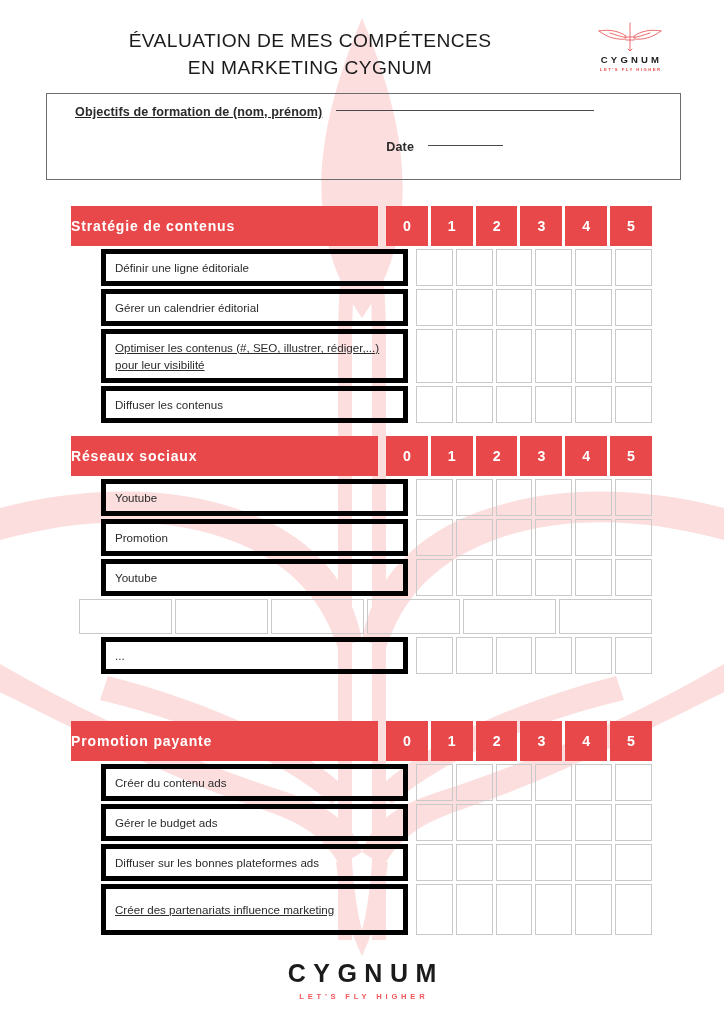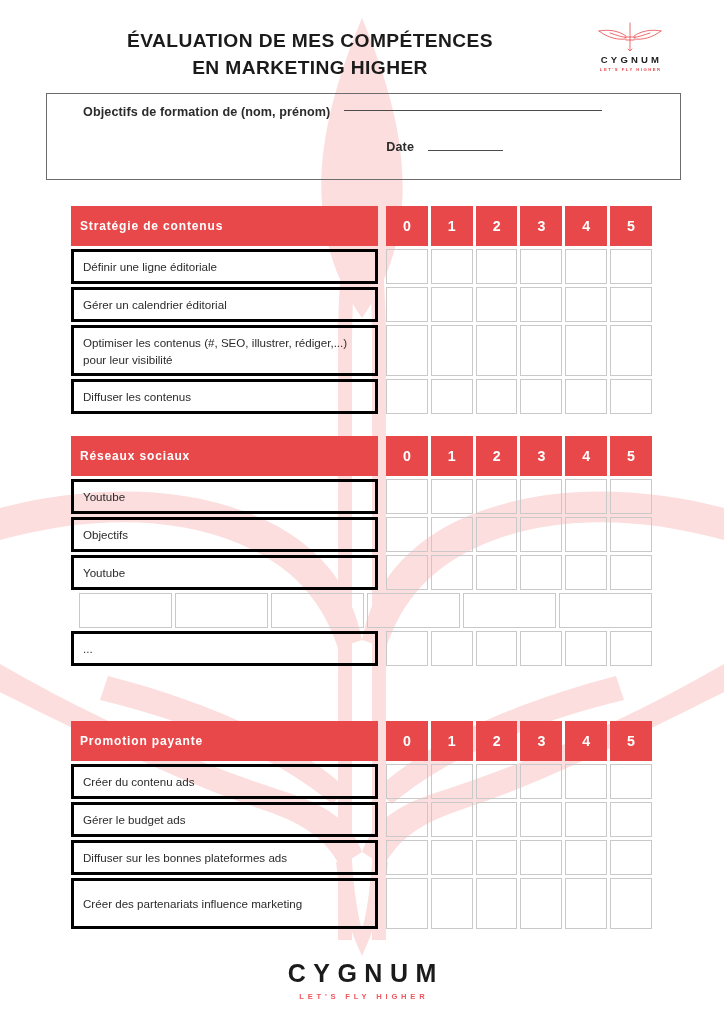--- a/index.html
+++ b/index.html
@@ -38,21 +38,21 @@
     height: 92px;
     z-index: 2;
   }
   #page-title {
     position: absolute;
     left: 40px;
     top: 27px;
     width: 540px;
     text-align: center;
     font-size: 19.2px;
-    font-weight: bold;
+    font-weight: normal;
     letter-spacing: 0.4px;
     line-height: 27px;
     color: #1b1b1b;
   }
   #page-title .t-line { display: block; white-space: nowrap; }
 
   #brand-mark {
     position: absolute;
     left: 590px;
     top: 22px;
@@ -90,22 +90,22 @@
     border: 1.6px solid #6c6c6c;
     background: transparent;
     z-index: 2;
   }
   .obj-row {
     position: absolute;
     display: flex;
     align-items: center;
     white-space: nowrap;
   }
-  .obj-row.name-row { left: 36px; top: 11px; }
-  .obj-row.date-row { left: 26px; top: 46px; width: 430px; justify-content: flex-end; align-items: flex-end; }
+  .obj-row.name-row { left: 28px; top: 11px; text-decoration: underline; }
+  .obj-row.date-row { left: 26px; top: 46px; width: 430px; justify-content: flex-end; }
   .obj-label {
     font-size: 12.6px;
     font-weight: bold;
     color: #2b2b2b;
     letter-spacing: 0.1px;
   }
   .obj-line {
     display: inline-block;
     height: 0;
     border-bottom: 1.2px solid #4a4a4a;
@@ -124,26 +124,25 @@
   }
   .st-header {
     display: flex;
     height: 40px;
     margin-bottom: 3px;
   }
   .st-header .st-title-cell {
     flex: 0 0 307px;
     background: #e8484a;
     color: #ffffff;
-    font-size: 12px;
+    font-size: 14px;
     font-weight: bold;
     letter-spacing: 0.85px;
     display: flex;
     align-items: center;
-    padding-left: 9px;
     box-sizing: border-box;
   }
   .st-header .st-spacer { flex: 0 0 5px; }
   .st-header .st-score-cell {
     flex: 1 1 0;
     background: #e8484a;
     color: #ffffff;
     font-size: 14.2px;
     font-weight: bold;
     display: flex;
@@ -152,43 +151,44 @@
     margin-left: 3px;
   }
   .st-header .st-score-cell:first-of-type { margin-left: 0; }
 
   .st-row {
     display: flex;
     margin-top: 3px;
   }
   .st-row .st-label-cell {
     flex: 0 0 307px;
-    border: 3px solid #000000;
+    border: 5px solid #000000;
     background: transparent;
     box-sizing: border-box;
     display: flex;
     align-items: center;
     padding: 5px 9px;
     font-size: 11.6px;
     color: #2b2b2b;
     line-height: 17px;
     min-height: 35px;
+    margin-left: 30px;
   }
   .st-row .st-spacer { flex: 0 0 5px; }
   .st-row .st-box-cell {
     flex: 1 1 0;
     border: 1px solid #c9c9c9;
     background: transparent;
     box-sizing: border-box;
     margin-left: 3px;
     min-height: 35px;
   }
   .st-row .st-box-cell:first-of-type { margin-left: 0; }
   .st-row.tall .st-label-cell,
-  .st-row.tall .st-box-cell { min-height: 51px; }
+  .st-row.tall .st-box-cell { min-height: 51px; text-decoration: underline; }
 
   
   #footer-brand {
     position: absolute;
     left: 0;
     top: 959px;
     width: 724px;
     text-align: center;
     z-index: 2;
   }
@@ -240,21 +240,21 @@
 
       <path d="M616 676 C 524 700 434 736 376 790 L 392 804 C 448 756 534 722 624 700 Z"></path>
 
       <path d="M336 862 C 340 900 350 930 362 956 C 374 930 384 900 388 862 L 372 862 C 370 892 366 916 362 930 C 358 916 354 892 352 862 Z"></path>
     </g>
   </svg>
 
   <div id="header">
     <div id="page-title">
       <span class="t-line">ÉVALUATION DE MES COMPÉTENCES</span>
-      <span class="t-line">EN MARKETING HIGHER</span>
+      <span class="t-line">EN MARKETING CYGNUM</span>
     </div>
 
     <div id="brand-mark">
       <svg class="bird" width="66" height="30" viewBox="0 0 132 60" xmlns="http://www.w3.org/2000/svg" aria-hidden="true">
         <g stroke="#e8484a" stroke-width="1.6" fill="none" stroke-linecap="round">
 
           <path d="M66 2 L66 56"></path>
 
           <path d="M62 54 L66 58 L70 54"></path>
 
@@ -358,21 +358,21 @@
           <div class="st-label-cell">Youtube</div>
           <div class="st-spacer"></div>
           <div class="st-box-cell"></div>
           <div class="st-box-cell"></div>
           <div class="st-box-cell"></div>
           <div class="st-box-cell"></div>
           <div class="st-box-cell"></div>
           <div class="st-box-cell"></div>
         </div>
         <div class="st-row">
-          <div class="st-label-cell">Objectifs</div>
+          <div class="st-label-cell">Promotion</div>
           <div class="st-spacer"></div>
           <div class="st-box-cell"></div>
           <div class="st-box-cell"></div>
           <div class="st-box-cell"></div>
           <div class="st-box-cell"></div>
           <div class="st-box-cell"></div>
           <div class="st-box-cell"></div>
         </div>
         <div class="st-row">
           <div class="st-label-cell">Youtube</div>

